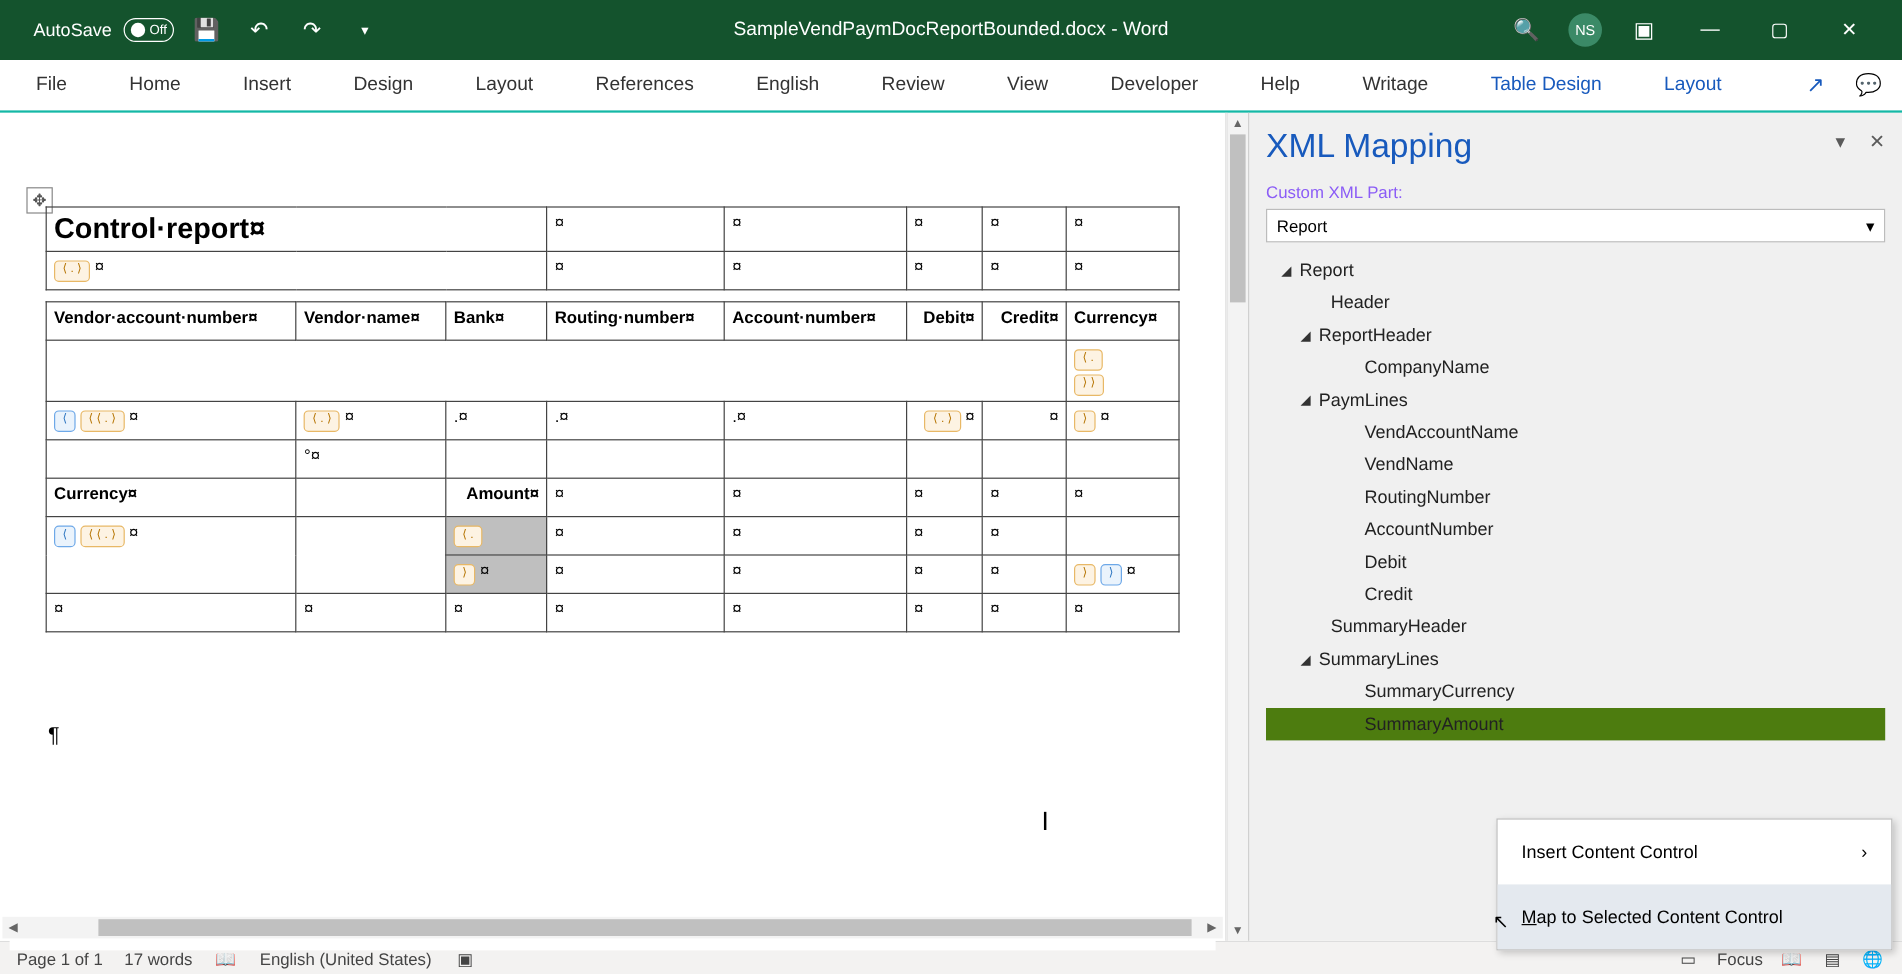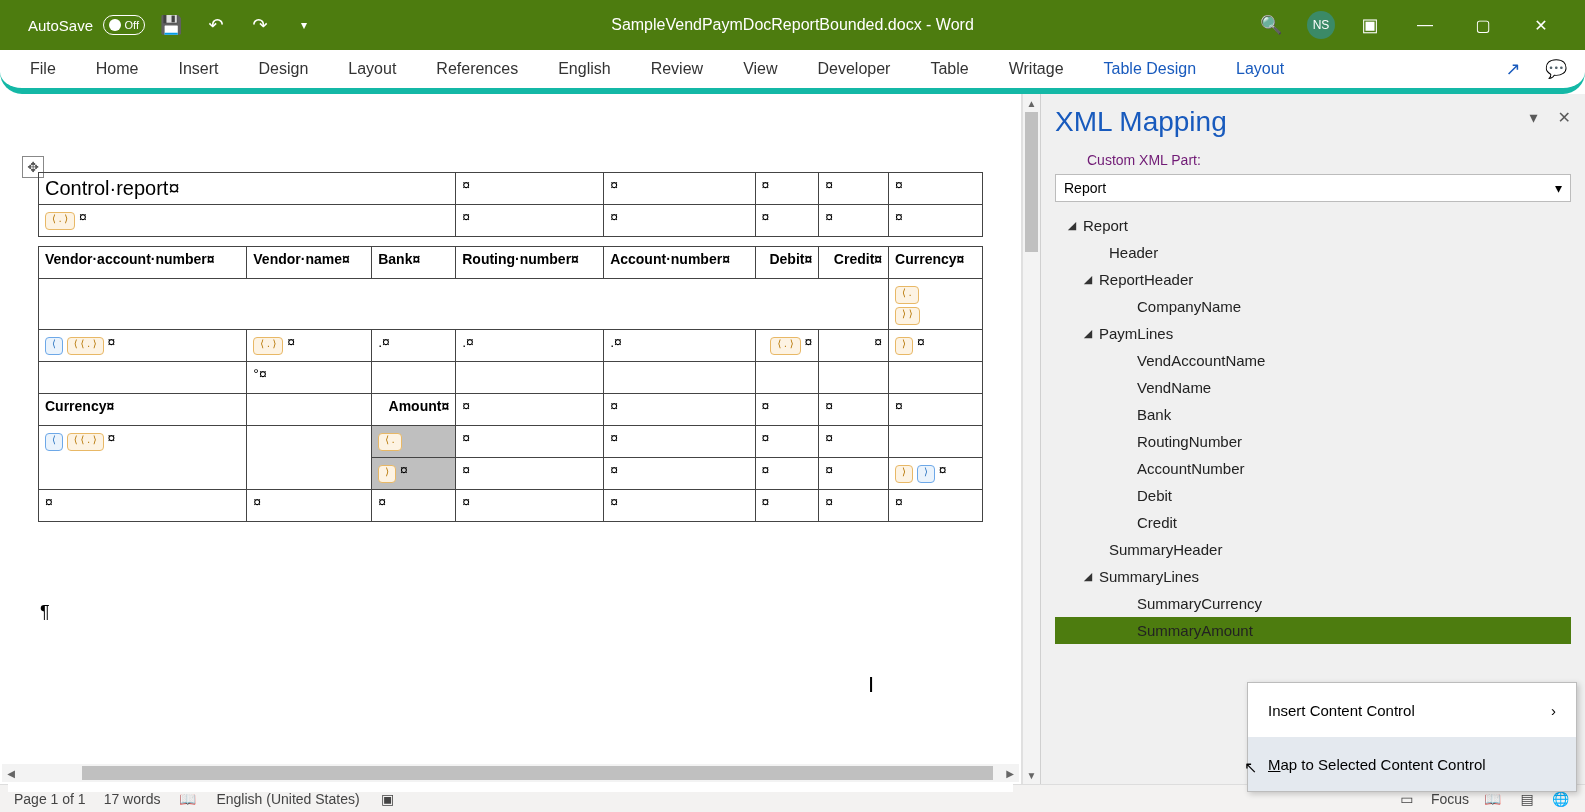--- a/index.html
+++ b/index.html
@@ -1,49 +1,49 @@
 <!DOCTYPE html>
 <html><head>
 <meta charset="utf-8">
 <style>
 *{box-sizing:border-box;margin:0;padding:0;font-family:"Segoe UI",Arial,sans-serif;}
 body{background:#fff;width:1585px;height:812px;overflow:hidden;}
 
 
-.titlebar{background:#4d7c0f;height:50px;display:flex;align-items:center;color:#fff;position:relative;}
+.titlebar{background:#14532d;height:50px;display:flex;align-items:center;color:#fff;position:relative;}
 .tb-left{display:flex;align-items:center;gap:10px;padding-left:28px;}
 .autosave-label{font-size:15px;}
 .autosave-toggle{width:42px;height:20px;border:1px solid #fff;border-radius:10px;display:flex;align-items:center;padding:0 5px;font-size:11px;color:#fff;}
 .autosave-toggle .knob{width:12px;height:12px;background:#fff;border-radius:50%;margin-right:4px;}
 .tb-icon{width:34px;height:34px;display:flex;align-items:center;justify-content:center;color:#fff;font-size:18px;}
 .tb-center{position:absolute;left:50%;transform:translateX(-50%);font-size:16px;}
 .tb-right{margin-left:auto;display:flex;align-items:center;gap:18px;padding-right:24px;}
 .avatar{width:28px;height:28px;border-radius:50%;background:#3b8a67;display:flex;align-items:center;justify-content:center;font-size:12px;color:#fff;}
 .win-ctrl{width:40px;height:40px;display:flex;align-items:center;justify-content:center;font-size:16px;}
 
 
-.ribbon{background:#fff;height:44px;border-bottom:6px solid #14b8a6;display:flex;align-items:center;padding:0 10px;gap:0;border-radius:22px;}
+.ribbon{background:#fff;height:44px;border-bottom:2px solid #14b8a6;display:flex;align-items:center;padding:0 10px;gap:12px;}
 .ribbon-tab{padding:0 20px;height:44px;display:flex;align-items:center;font-size:16px;color:#333;cursor:pointer;}
 .ribbon-tab.ctx{color:#185abd;}
 .ribbon-right{margin-left:auto;display:flex;gap:8px;}
 .ribbon-ricon{width:36px;height:36px;display:flex;align-items:center;justify-content:center;border:1px solid transparent;color:#185abd;font-size:18px;}
 
 
 .main{display:flex;height:calc(812px - 50px - 44px - 28px);}
 .doc-scroll{flex:0 0 1022px;background:#fff;position:relative;border-right:1px solid #e0e0e0;}
 .doc-page{margin:8px 8px 8px 8px;background:#fff;position:relative;height:100%;}
 .v-scroll{width:18px;background:#f3f3f3;border-left:1px solid #e0e0e0;display:flex;flex-direction:column;}
 .v-scroll .arrow{height:18px;display:flex;align-items:center;justify-content:center;font-size:10px;color:#666;}
 .v-scroll .track{flex:1;position:relative;}
 .v-scroll .thumb{position:absolute;top:0;left:2px;right:2px;height:140px;background:#c0c0c0;}
 
 .pane{flex:1;background:#f0f0f0;border-left:1px solid #d0d0d0;padding:12px 14px 0 14px;position:relative;}
 .pane h1{font-weight:400;font-size:28px;color:#185abd;margin-bottom:14px;}
 .pane-top-icons{position:absolute;top:14px;right:14px;display:flex;gap:20px;color:#5a5a5a;font-size:16px;}
-.pane-label{font-size:14px;color:#701a75;margin-bottom:6px;margin-left:32px;}
+.pane-label{font-size:14px;color:#8b5cf6;margin-bottom:6px;}
 .pane-select{width:100%;height:28px;border:1px solid #bcbcbc;background:#fff;display:flex;align-items:center;justify-content:space-between;padding:0 8px;font-size:14px;margin-bottom:10px;}
 .tree{font-size:15px;color:#222;background:#f0f0f0;}
 .tree-row{height:27px;display:flex;align-items:center;padding-left:10px;cursor:default;}
 .tree-row.sel{background:#4d7c0f;}
 .tw{display:inline-block;width:14px;text-align:center;margin-right:4px;font-size:11px;color:#333;}
 .ind1{padding-left:26px;}
 .ind2{padding-left:54px;}
 .ind3{padding-left:82px;}
 
 
@@ -51,21 +51,21 @@
 .ctx-item{height:54px;display:flex;align-items:center;padding:0 20px;font-size:15px;justify-content:space-between;}
 .ctx-item.hover{background:#e4e9ef;}
 .ctx-item .u{text-decoration:underline;}
 
 
 .tbl-wrap{position:absolute;top:70px;left:30px;right:30px;}
 .move-handle{position:absolute;top:54px;left:14px;width:22px;height:22px;border:1px solid #888;display:flex;align-items:center;justify-content:center;font-size:14px;color:#555;background:#fff;}
 .doc-table{border-collapse:collapse;width:100%;font-size:14px;}
 .doc-table td{border:1px solid #444;padding:4px 6px;vertical-align:top;height:32px;}
 .doc-table .noborder td{border:none;}
-.hdr-title{font-size:20px;font-weight:400;padding:6px;}
+.hdr-title{font-size:24px;font-weight:700;padding:6px;}
 .cc{display:inline-block;border:1px solid #e8b866;border-radius:4px;padding:0 6px;height:18px;background:#fdf3e3;font-size:10px;color:#b57400;}
 .cc.blue{border-color:#6da8e8;background:#eaf3fc;color:#2b74c0;}
 .sel-cell{background:#bfbfbf;}
 .colhdr{font-weight:700;font-size:14px;}
 .pmark{font-size:18px;position:absolute;}
 
 
 .h-scroll{position:absolute;left:2px;right:2px;bottom:2px;height:18px;background:#f3f3f3;display:flex;}
 .h-scroll .arrow{width:18px;display:flex;align-items:center;justify-content:center;font-size:10px;color:#666;}
 .h-scroll .track{flex:1;position:relative;}
@@ -106,21 +106,21 @@
   <div class="ribbon-tab">File</div>
   <div class="ribbon-tab">Home</div>
   <div class="ribbon-tab">Insert</div>
   <div class="ribbon-tab">Design</div>
   <div class="ribbon-tab">Layout</div>
   <div class="ribbon-tab">References</div>
   <div class="ribbon-tab">English</div>
   <div class="ribbon-tab">Review</div>
   <div class="ribbon-tab">View</div>
   <div class="ribbon-tab">Developer</div>
-  <div class="ribbon-tab">Table</div>
+  <div class="ribbon-tab">Help</div>
   <div class="ribbon-tab">Writage</div>
   <div class="ribbon-tab ctx">Table Design</div>
   <div class="ribbon-tab ctx">Layout</div>
   <div class="ribbon-right">
     <div class="ribbon-ricon">↗</div>
     <div class="ribbon-ricon">💬</div>
   </div>
 </div>
 
 <div class="main">
@@ -272,23 +272,20 @@
         </div>
       <div class="tree-row ind1">
           <span class="tw">◢</span>
           <span>PaymLines</span>
         </div>
       <div class="tree-row ind3">
           <span>VendAccountName</span>
         </div>
       <div class="tree-row ind3">
           <span>VendName</span>
-        </div>
-      <div class="tree-row ind3">
-          <span>Bank</span>
         </div>
       <div class="tree-row ind3">
           <span>RoutingNumber</span>
         </div>
       <div class="tree-row ind3">
           <span>AccountNumber</span>
         </div>
       <div class="tree-row ind3">
           <span>Debit</span>
         </div>

